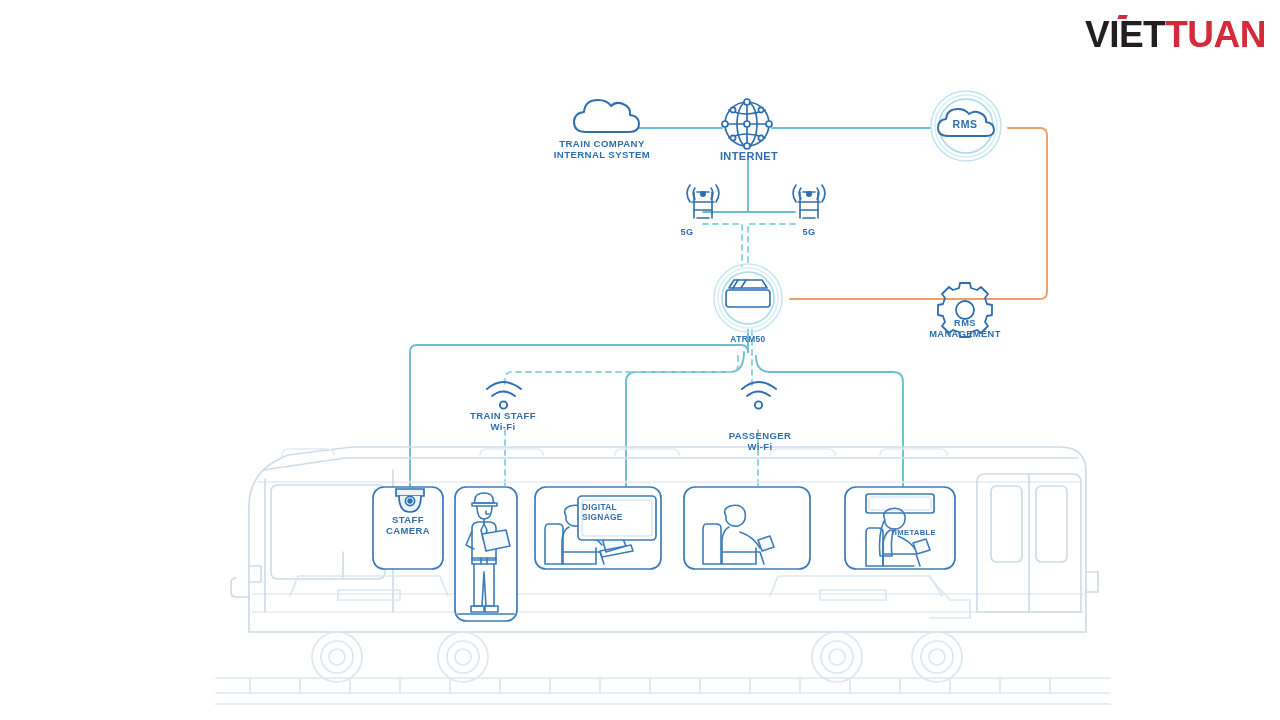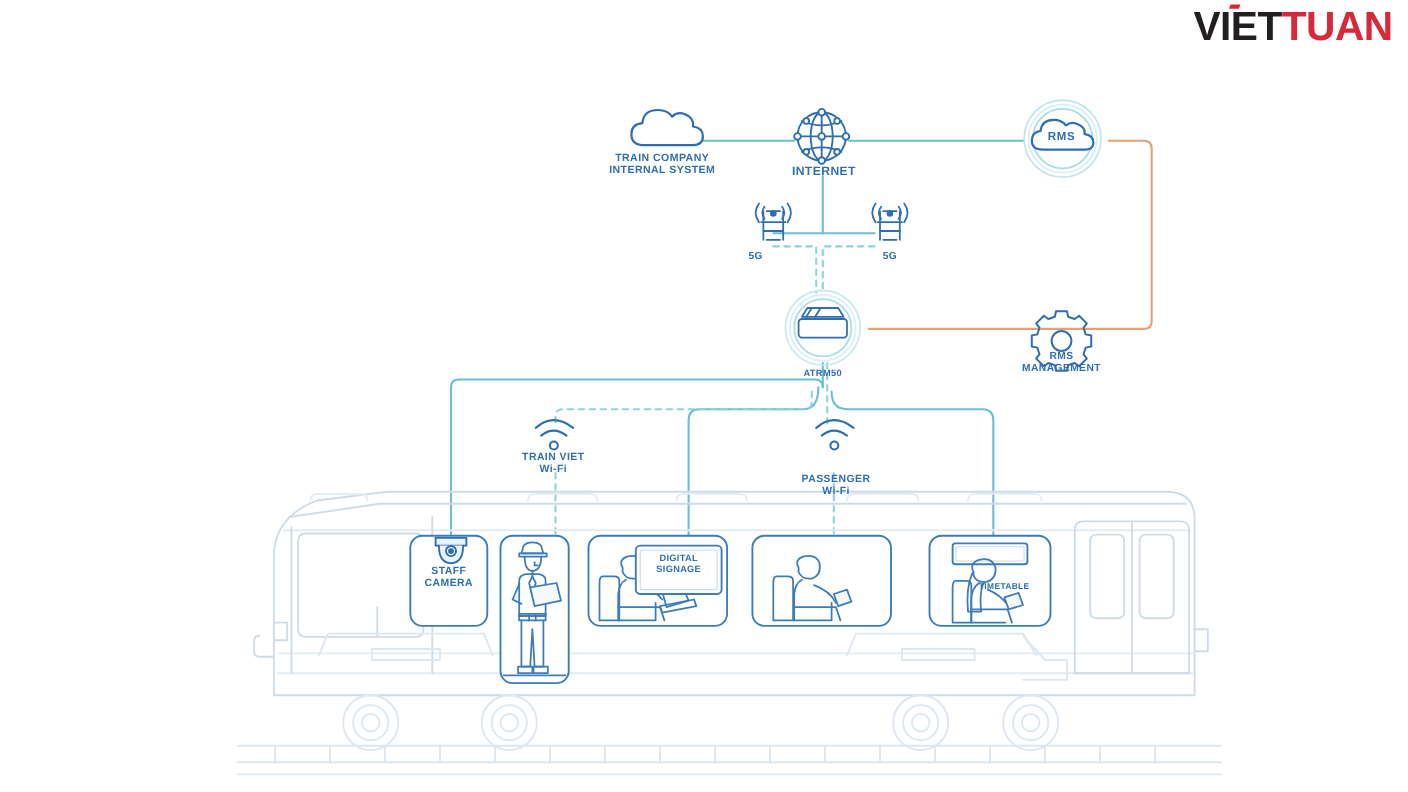--- a/index.html
+++ b/index.html
@@ -23,21 +23,21 @@
   svg.layer {
     position: absolute;
     left: 0; top: 0;
     width: 1280px;
     height: 720px;
   }
   
   #logo {
     position: absolute;
     right: 14px;
-    top: 5px;
+    top: 16px;
     font-family: "Liberation Sans", sans-serif;
     font-weight: bold;
     font-size: 37px;
     letter-spacing: -0.5px;
     line-height: 1;
     white-space: nowrap;
     user-select: none;
   }
   #logo .viet { color: #231f20; }
   #logo .tuan { color: #d6293a; }
@@ -117,21 +117,21 @@
   .txt-atrm {
     position: absolute;
     left: 712px; top: 295px; width: 72px;
     font-size: 8.4px; font-weight: bold; color: #2f6fb0;
     text-align: center; letter-spacing: 0.4px; margin-top: 39px;
   }
   .txt-signage {
     position: absolute;
     left: 582px; top: 503px; width: 70px;
     font-size: 8.4px; font-weight: bold; color: #2f6fb0;
-    text-align: center; line-height: 1.15; letter-spacing: 0.3px;
+    line-height: 1.15; letter-spacing: 0.3px;
     white-space: pre-line;
   }
   .txt-timetable {
     position: absolute;
     left: 866px; top: 528px; width: 70px;
     font-size: 7.7px; font-weight: bold; color: #2f6fb0;
     text-align: right; letter-spacing: 0.3px;
   }
 </style>
 </head>
@@ -464,21 +464,21 @@
   </div>
 
 
   <div class="nlabel lbl-train-co">TRAIN COMPANY
 INTERNAL SYSTEM</div>
   <div class="nlabel lbl-internet">INTERNET</div>
   <div class="nlabel lbl-5g-left">5G</div>
   <div class="nlabel lbl-5g-right">5G</div>
   <div class="nlabel lbl-rms-mgmt">RMS
 MANAGEMENT</div>
-  <div class="nlabel lbl-staff-wifi">TRAIN VIET
+  <div class="nlabel lbl-staff-wifi">TRAIN STAFF
 Wi-Fi</div>
   <div class="nlabel lbl-pass-wifi">PASSENGER
 Wi-Fi</div>
   <div class="nlabel lbl-cctv">STAFF
 CAMERA</div>
 
   <div class="txt-rms">RMS</div>
   <div class="txt-atrm">ATRM50</div>
   <div class="txt-signage">DIGITAL
 SIGNAGE</div>

